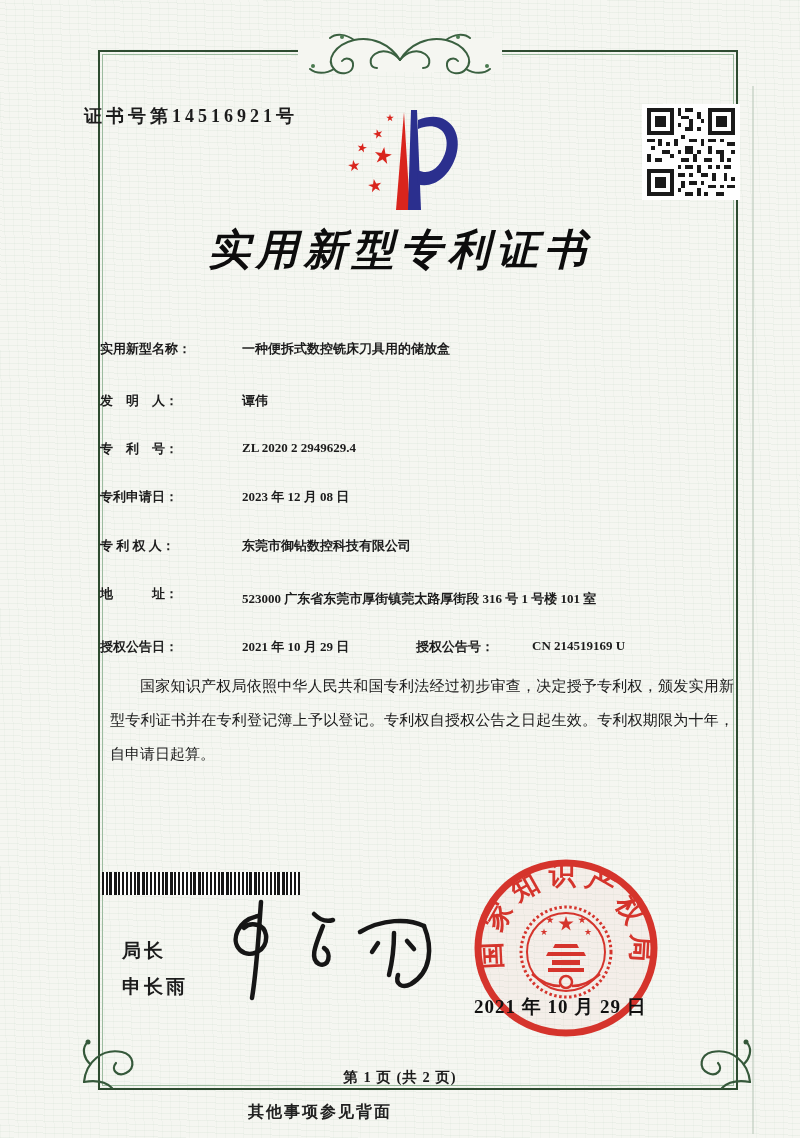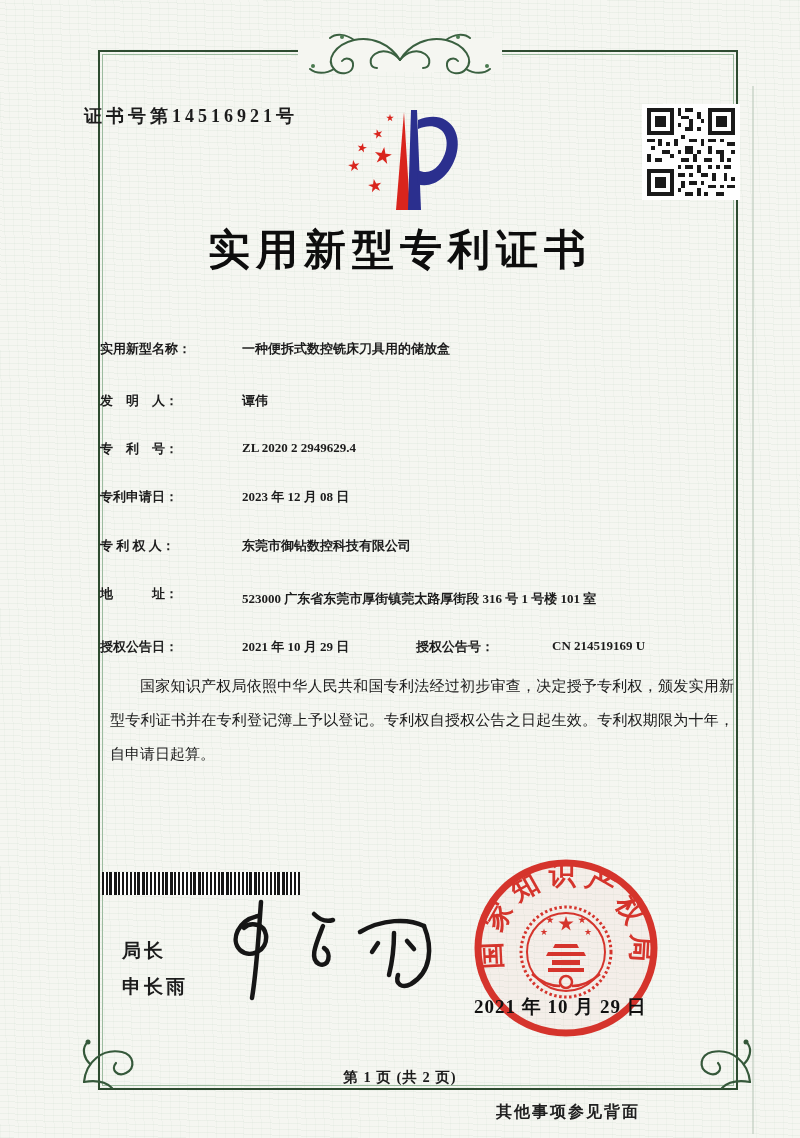--- a/index.html
+++ b/index.html
@@ -12,45 +12,45 @@
     font-family:"Liberation Serif","DejaVu Serif",serif;
     color:#1c1c1c;
   }
   .frame{
     position:absolute;left:98px;top:50px;width:636px;height:1036px;
     border:2px solid #2e4b30;
     outline:1px solid #9cbb9f;outline-offset:-5px;
   }
   .cert-no{position:absolute;left:84px;top:104px;font-size:18px;font-weight:700;letter-spacing:4px;}
   .title{position:absolute;left:0;top:222px;width:800px;margin:0;text-align:center;
-    font-size:42px;font-weight:700;letter-spacing:6px;color:#0d0d0d;}
+    font-size:42px;font-weight:700;letter-spacing:6px;color:#0d0d0d;font-style:italic;}
   .logo{position:absolute;left:338px;top:96px;width:130px;height:128px;}
   .qr{position:absolute;left:642px;top:104px;width:98px;height:96px;background:#fff;padding:0;}
   .row{position:absolute;left:100px;width:632px;height:26px;font-size:13px;font-weight:700;}
   .row>span{position:absolute;top:0;white-space:nowrap;}
   .lbl{left:0;}
   .val{left:116px;margin-left:26px;}
   .lbl2{left:316px;}
-  .val2{left:452px;text-align:right;}
+  .val2{left:432px;text-align:right;}
   #row-addr .val{white-space:normal;width:455px;line-height:27px;}
   .body-text{position:absolute;left:109px;width:624px;margin:1px;
     font-size:15px;line-height:34px;text-indent:2em;font-weight:400;color:#191919;text-align:justify;}
   .barcode{position:absolute;left:102px;top:872px;width:198px;height:23px;background-color:#fff;
     background-image:
       repeating-linear-gradient(90deg,#161616 0 2px,transparent 2px 4px),
       repeating-linear-gradient(90deg,#161616 0 1px,transparent 1px 7px);
   }
   .signer{position:absolute;left:122px;font-size:19px;font-weight:700;letter-spacing:3px;}
   .signature{position:absolute;left:210px;top:896px;width:230px;height:108px;}
   .seal{position:absolute;left:470px;top:856px;width:192px;height:184px;}
   .seal-date{position:absolute;left:474px;top:994px;width:190px;font-size:19px;font-weight:700;
     letter-spacing:1px;color:#111;}
   .page-info{position:absolute;left:0;top:1054px;width:800px;text-align:center;
     font-size:14.5px;font-weight:700;letter-spacing:1px;margin-top:14px;}
-  .back-note{position:absolute;left:0;top:1102px;width:640px;text-align:right;
+  .back-note{position:absolute;left:0;top:1102px;width:640px;text-align:center;
     font-size:16px;font-weight:700;letter-spacing:2px;color:#202020;}
   .photo-edge{position:absolute;left:752px;top:86px;width:2px;height:1048px;background:#b9c8b9;opacity:.55;}
   svg{display:block;}
 </style>
 </head>
 <body>
 
 <div id="page">
 
   <div class="frame"></div>

